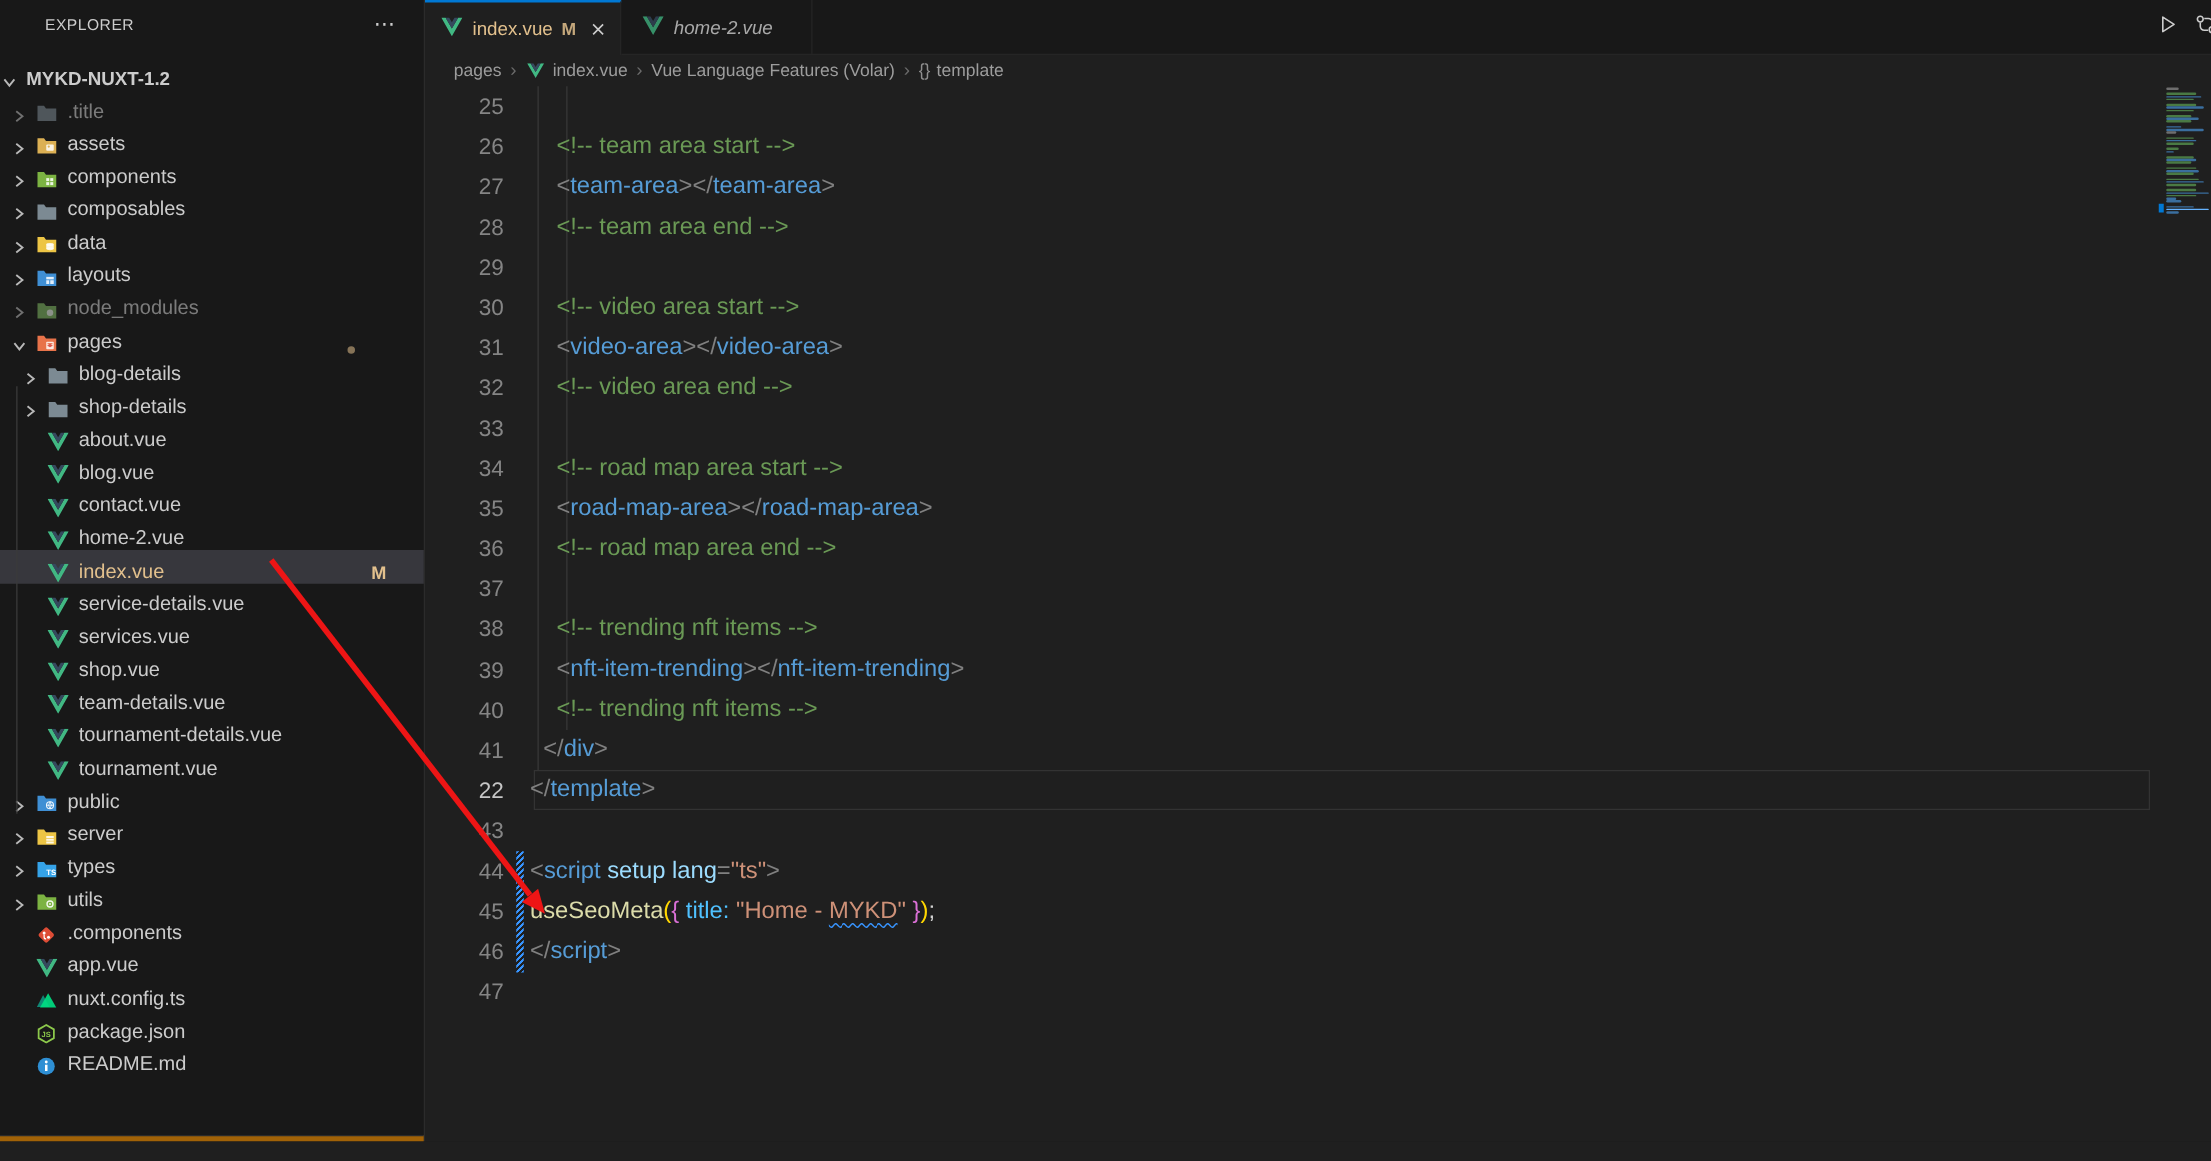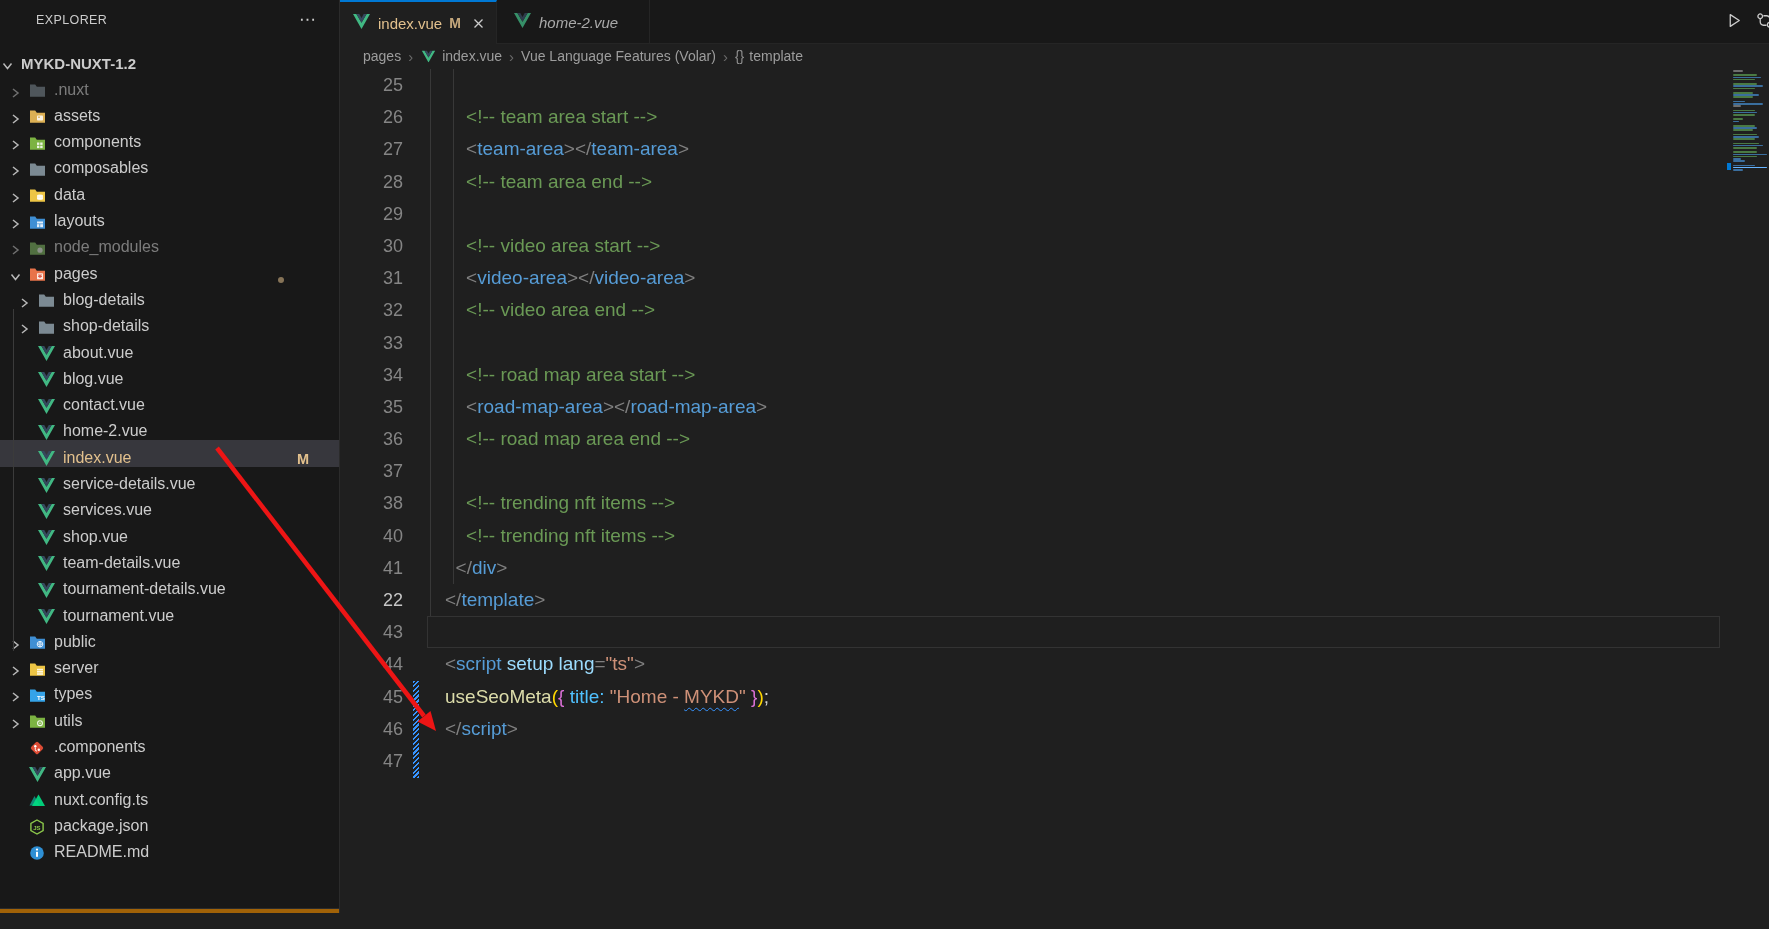--- a/index.html
+++ b/index.html
@@ -53,21 +53,21 @@
   #breadcrumb{position:relative;height:24px;display:flex;align-items:center;
               font-size:14px;color:#9d9d9d;padding-left:23px;gap:5px;background:#1f1f1f;}
   #breadcrumb .bsep{color:#6a6a6a;font-size:15px;margin:0 2px;}
   #breadcrumb .bitem{cursor:pointer;display:inline-flex;align-items:center;gap:5px;}
   
   #code{position:absolute;left:0;right:0;top:68px;bottom:0;background:#1f1f1f;
         font-family:Liberation Sans, sans-serif;font-size:19px;}
   .cl{position:relative;display:flex;height:32.2px;line-height:32.2px;white-space:pre;}
   .ln{width:63px;text-align:right;color:#858585;flex:0 0 63px;font-size:18px;cursor:pointer;}
   .cl.cur .ln{color:#c6c6c6;}
-  .lc{margin-left:42px;}
+  .lc{margin-left:21px;}
   .tk-comment{color:#6a9955;} .tk-tag{color:#569cd6;} .tk-punct{color:#808080;}
   .tk-attr{color:#9cdcfe;} .tk-str{color:#ce9178;} .tk-fn{color:#dcdcaa;}
   .tk-par{color:#ffd700;} .tk-brc{color:#da70d6;} .tk-prop{color:#4fc1ff;} .tk-pln{color:#d4d4d4;}
   .tk-strw{color:#ce9178;text-decoration:underline wavy #3794ff 1px;text-underline-offset:4px;}
   .guide{position:absolute;width:1px;background:#383838;top:1px;}
   #g1{left:90px;height:547px;} #g2{left:113px;height:515px;}
   #modbar{position:absolute;left:73px;width:6px;top:613px;height:97px;
           background:repeating-linear-gradient(315deg,#3794ff 0,#3794ff 1.6px,#1f1f1f 1.6px,#1f1f1f 3.4px);}
   #curline{position:absolute;left:87px;right:49px;height:32px;border:1px solid #333333;
            box-sizing:border-box;pointer-events:none;}
@@ -104,21 +104,21 @@
           <span class="chev ">
             <svg width="11" height="12" viewBox="0 0 11 12">
               <path d="M3 2 L8 6 L3 10" stroke="#b8b8b8" stroke-width="1.5" fill="none"></path>
             </svg>
           </span>
           <span class="ficon">
             <svg width="17" height="15" viewBox="0 0 17 15">
               <path d="M1 1.5 h5.2 l1.6 2.2 H16 v10 H1 Z" fill="#7c8a93"></path>
             </svg>
           </span>
-          <span class="lbl">.nuxt</span>
+          <span class="lbl">.title</span>
         </div>
         <div class="trow d0">
           <span class="chev ">
             <svg width="11" height="12" viewBox="0 0 11 12">
               <path d="M3 2 L8 6 L3 10" stroke="#b8b8b8" stroke-width="1.5" fill="none"></path>
             </svg>
           </span>
           <span class="ficon">
             <svg width="17" height="15" viewBox="0 0 17 15">
               <path d="M1 1.5 h5.2 l1.6 2.2 H16 v10 H1 Z" fill="#dcb054"></path>
@@ -561,20 +561,21 @@
           <div class="cl"><span class="ln">29</span><span class="lc"></span></div>
           <div class="cl"><span class="ln">30</span><span class="lc"><span class="tk-comment">    &lt;!-- video area start --&gt;</span></span></div>
           <div class="cl"><span class="ln">31</span><span class="lc"><span class="tk-punct">    &lt;</span><span class="tk-tag">video-area</span><span class="tk-punct">&gt;&lt;/</span><span class="tk-tag">video-area</span><span class="tk-punct">&gt;</span></span></div>
           <div class="cl"><span class="ln">32</span><span class="lc"><span class="tk-comment">    &lt;!-- video area end --&gt;</span></span></div>
           <div class="cl"><span class="ln">33</span><span class="lc"></span></div>
           <div class="cl"><span class="ln">34</span><span class="lc"><span class="tk-comment">    &lt;!-- road map area start --&gt;</span></span></div>
           <div class="cl"><span class="ln">35</span><span class="lc"><span class="tk-punct">    &lt;</span><span class="tk-tag">road-map-area</span><span class="tk-punct">&gt;&lt;/</span><span class="tk-tag">road-map-area</span><span class="tk-punct">&gt;</span></span></div>
           <div class="cl"><span class="ln">36</span><span class="lc"><span class="tk-comment">    &lt;!-- road map area end --&gt;</span></span></div>
           <div class="cl"><span class="ln">37</span><span class="lc"></span></div>
           <div class="cl"><span class="ln">38</span><span class="lc"><span class="tk-comment">    &lt;!-- trending nft items --&gt;</span></span></div>
+          <div class="cl"><span class="ln">39</span><span class="lc"><span class="tk-punct">    &lt;</span><span class="tk-tag">nft-item-trending</span><span class="tk-punct">&gt;&lt;/</span><span class="tk-tag">nft-item-trending</span><span class="tk-punct">&gt;</span></span></div>
           <div class="cl"><span class="ln">40</span><span class="lc"><span class="tk-comment">    &lt;!-- trending nft items --&gt;</span></span></div>
           <div class="cl"><span class="ln">41</span><span class="lc"><span class="tk-punct">  &lt;/</span><span class="tk-tag">div</span><span class="tk-punct">&gt;</span></span></div>
           <div class="cl cur"><span class="ln">22</span><span class="lc"><span class="tk-punct">&lt;/</span><span class="tk-tag">template</span><span class="tk-punct">&gt;</span></span></div>
           <div class="cl"><span class="ln">43</span><span class="lc"></span></div>
           <div class="cl"><span class="ln">44</span><span class="lc"><span class="tk-punct">&lt;</span><span class="tk-tag">script</span><span class="tk-pln"> </span><span class="tk-attr">setup</span><span class="tk-pln"> </span><span class="tk-attr">lang</span><span class="tk-punct">=</span><span class="tk-str">"ts"</span><span class="tk-punct">&gt;</span></span></div>
           <div class="cl"><span class="ln">45</span><span class="lc"><span class="tk-fn">useSeoMeta</span><span class="tk-par">(</span><span class="tk-brc">{</span><span class="tk-pln"> </span><span class="tk-prop">title:</span><span class="tk-pln"> </span><span class="tk-str">"Home - </span><span class="tk-strw">MYKD</span><span class="tk-str">"</span><span class="tk-pln"> </span><span class="tk-brc">}</span><span class="tk-par">)</span><span class="tk-pln">;</span></span></div>
           <div class="cl"><span class="ln">46</span><span class="lc"><span class="tk-punct">&lt;/</span><span class="tk-tag">script</span><span class="tk-punct">&gt;</span></span></div>
           <div class="cl"><span class="ln">47</span><span class="lc"></span></div>
         </div>
       <div id="minimap">

